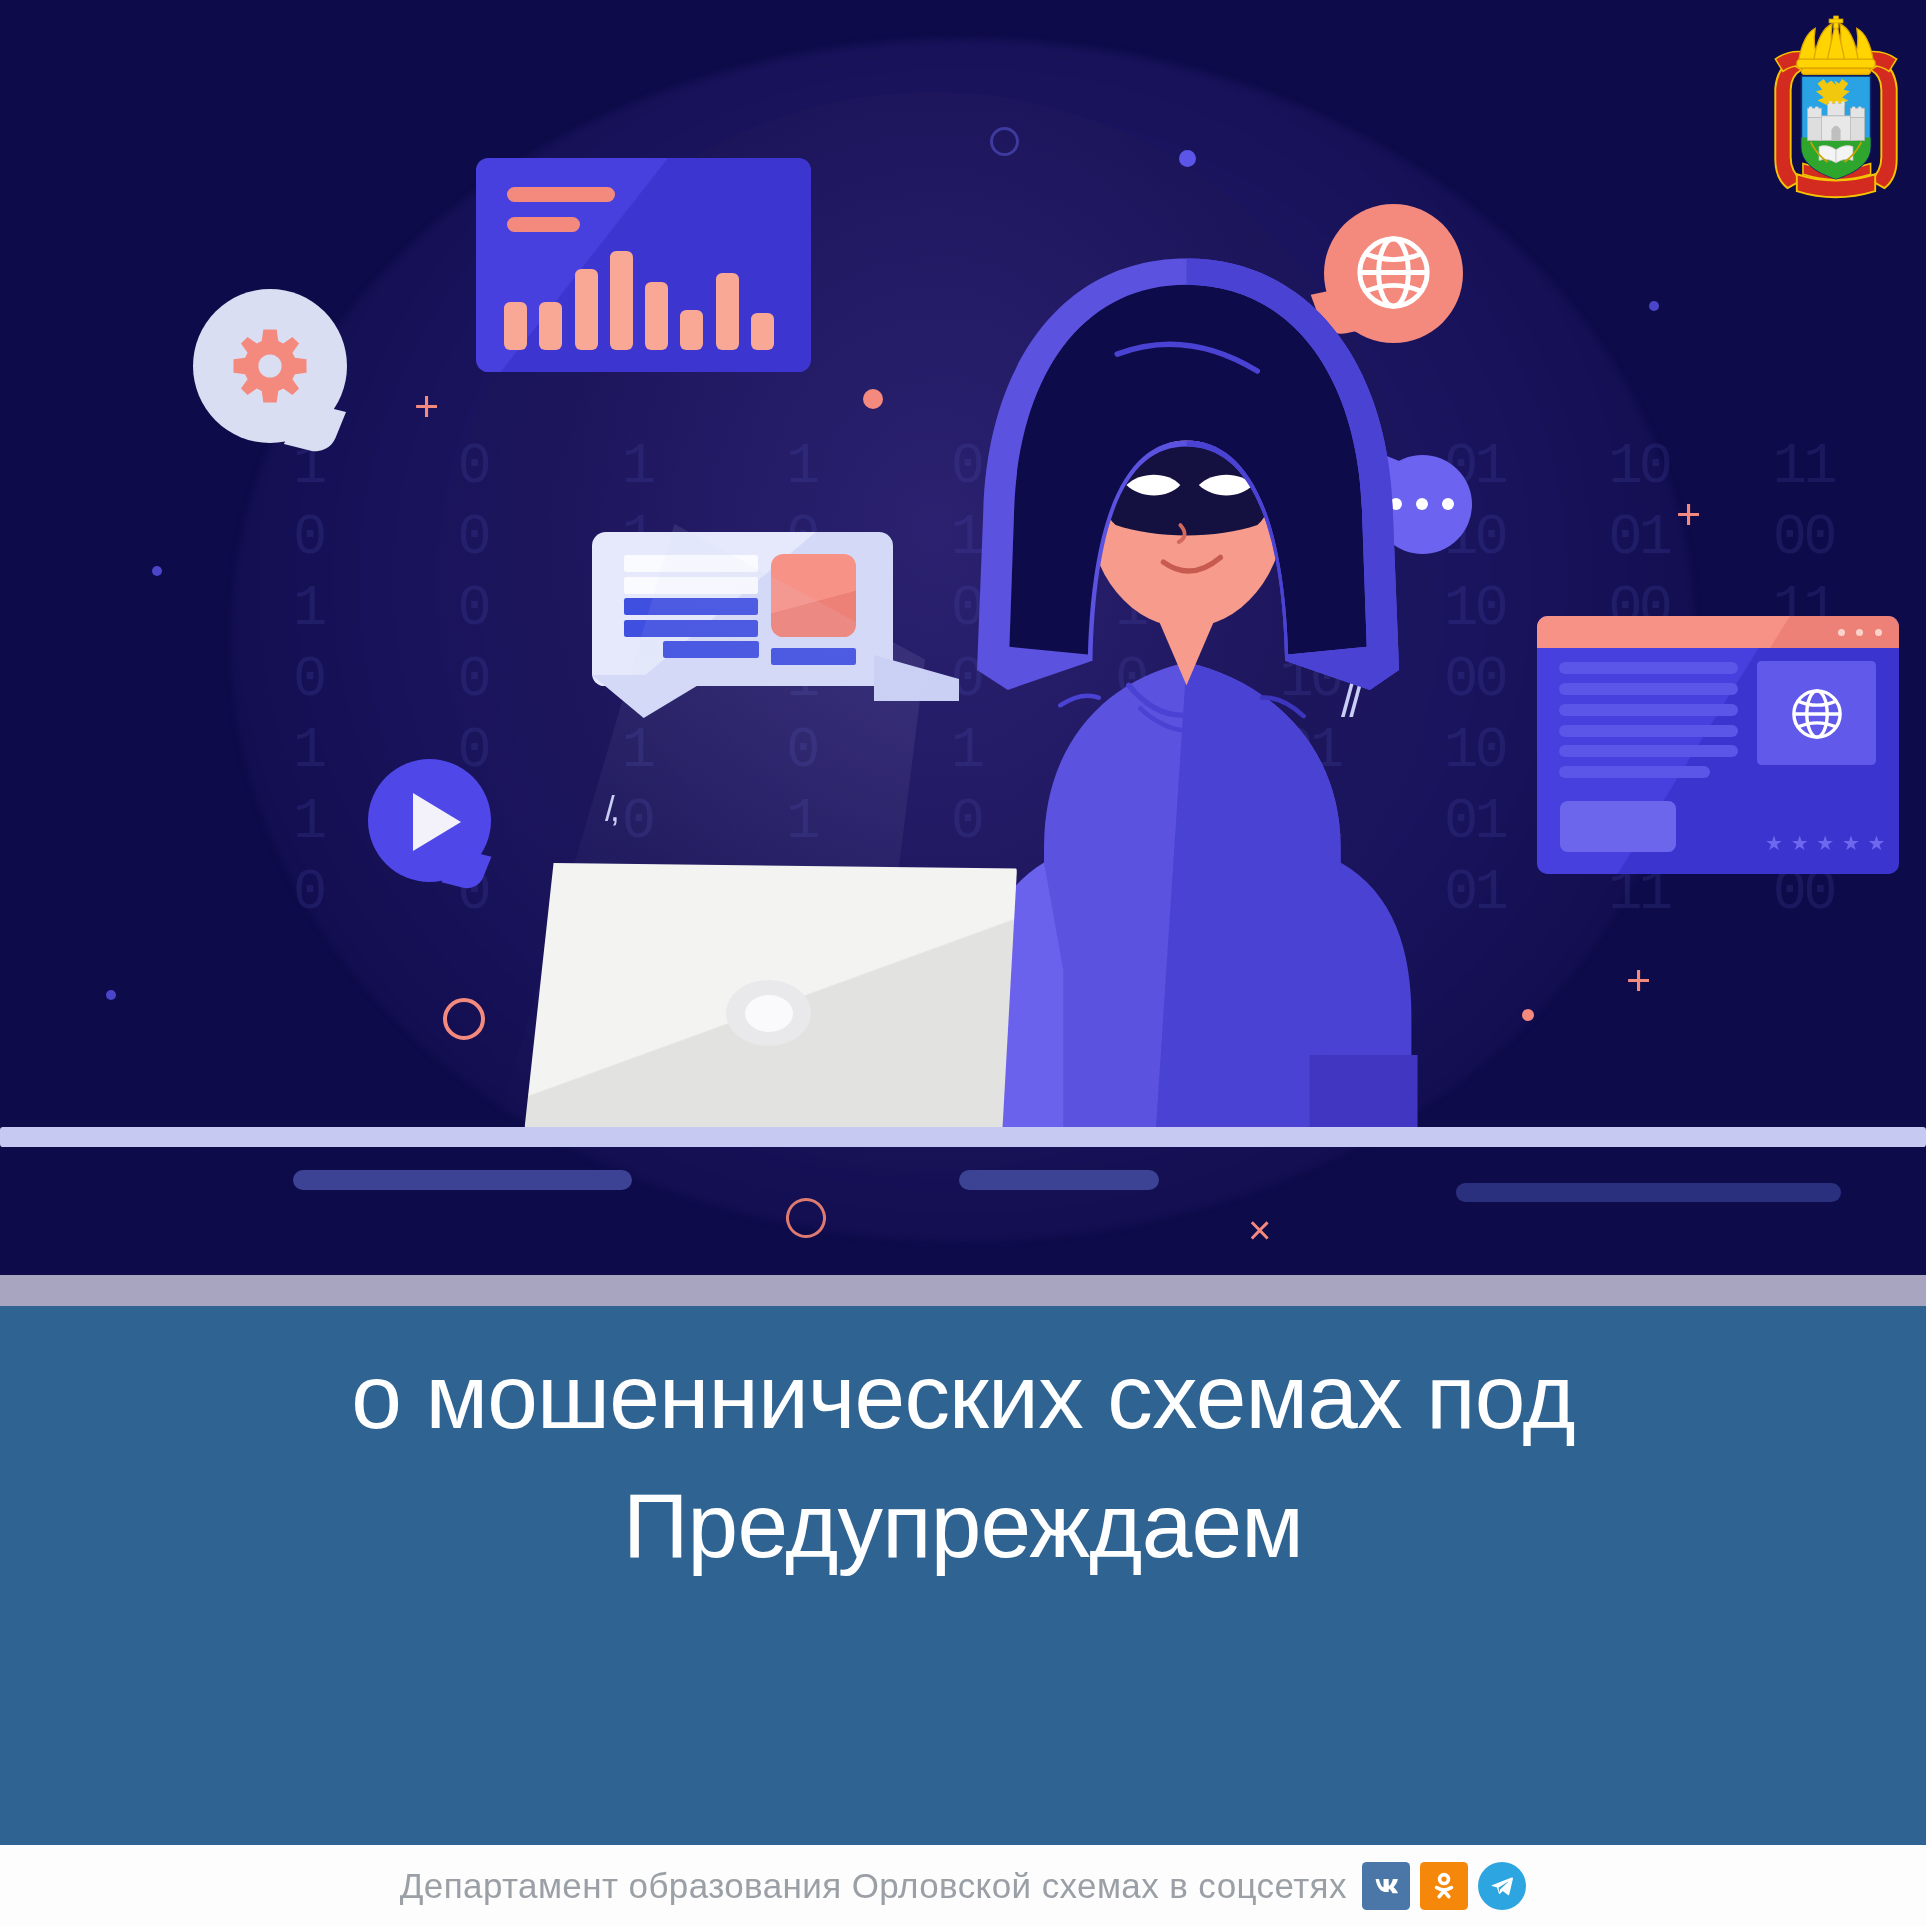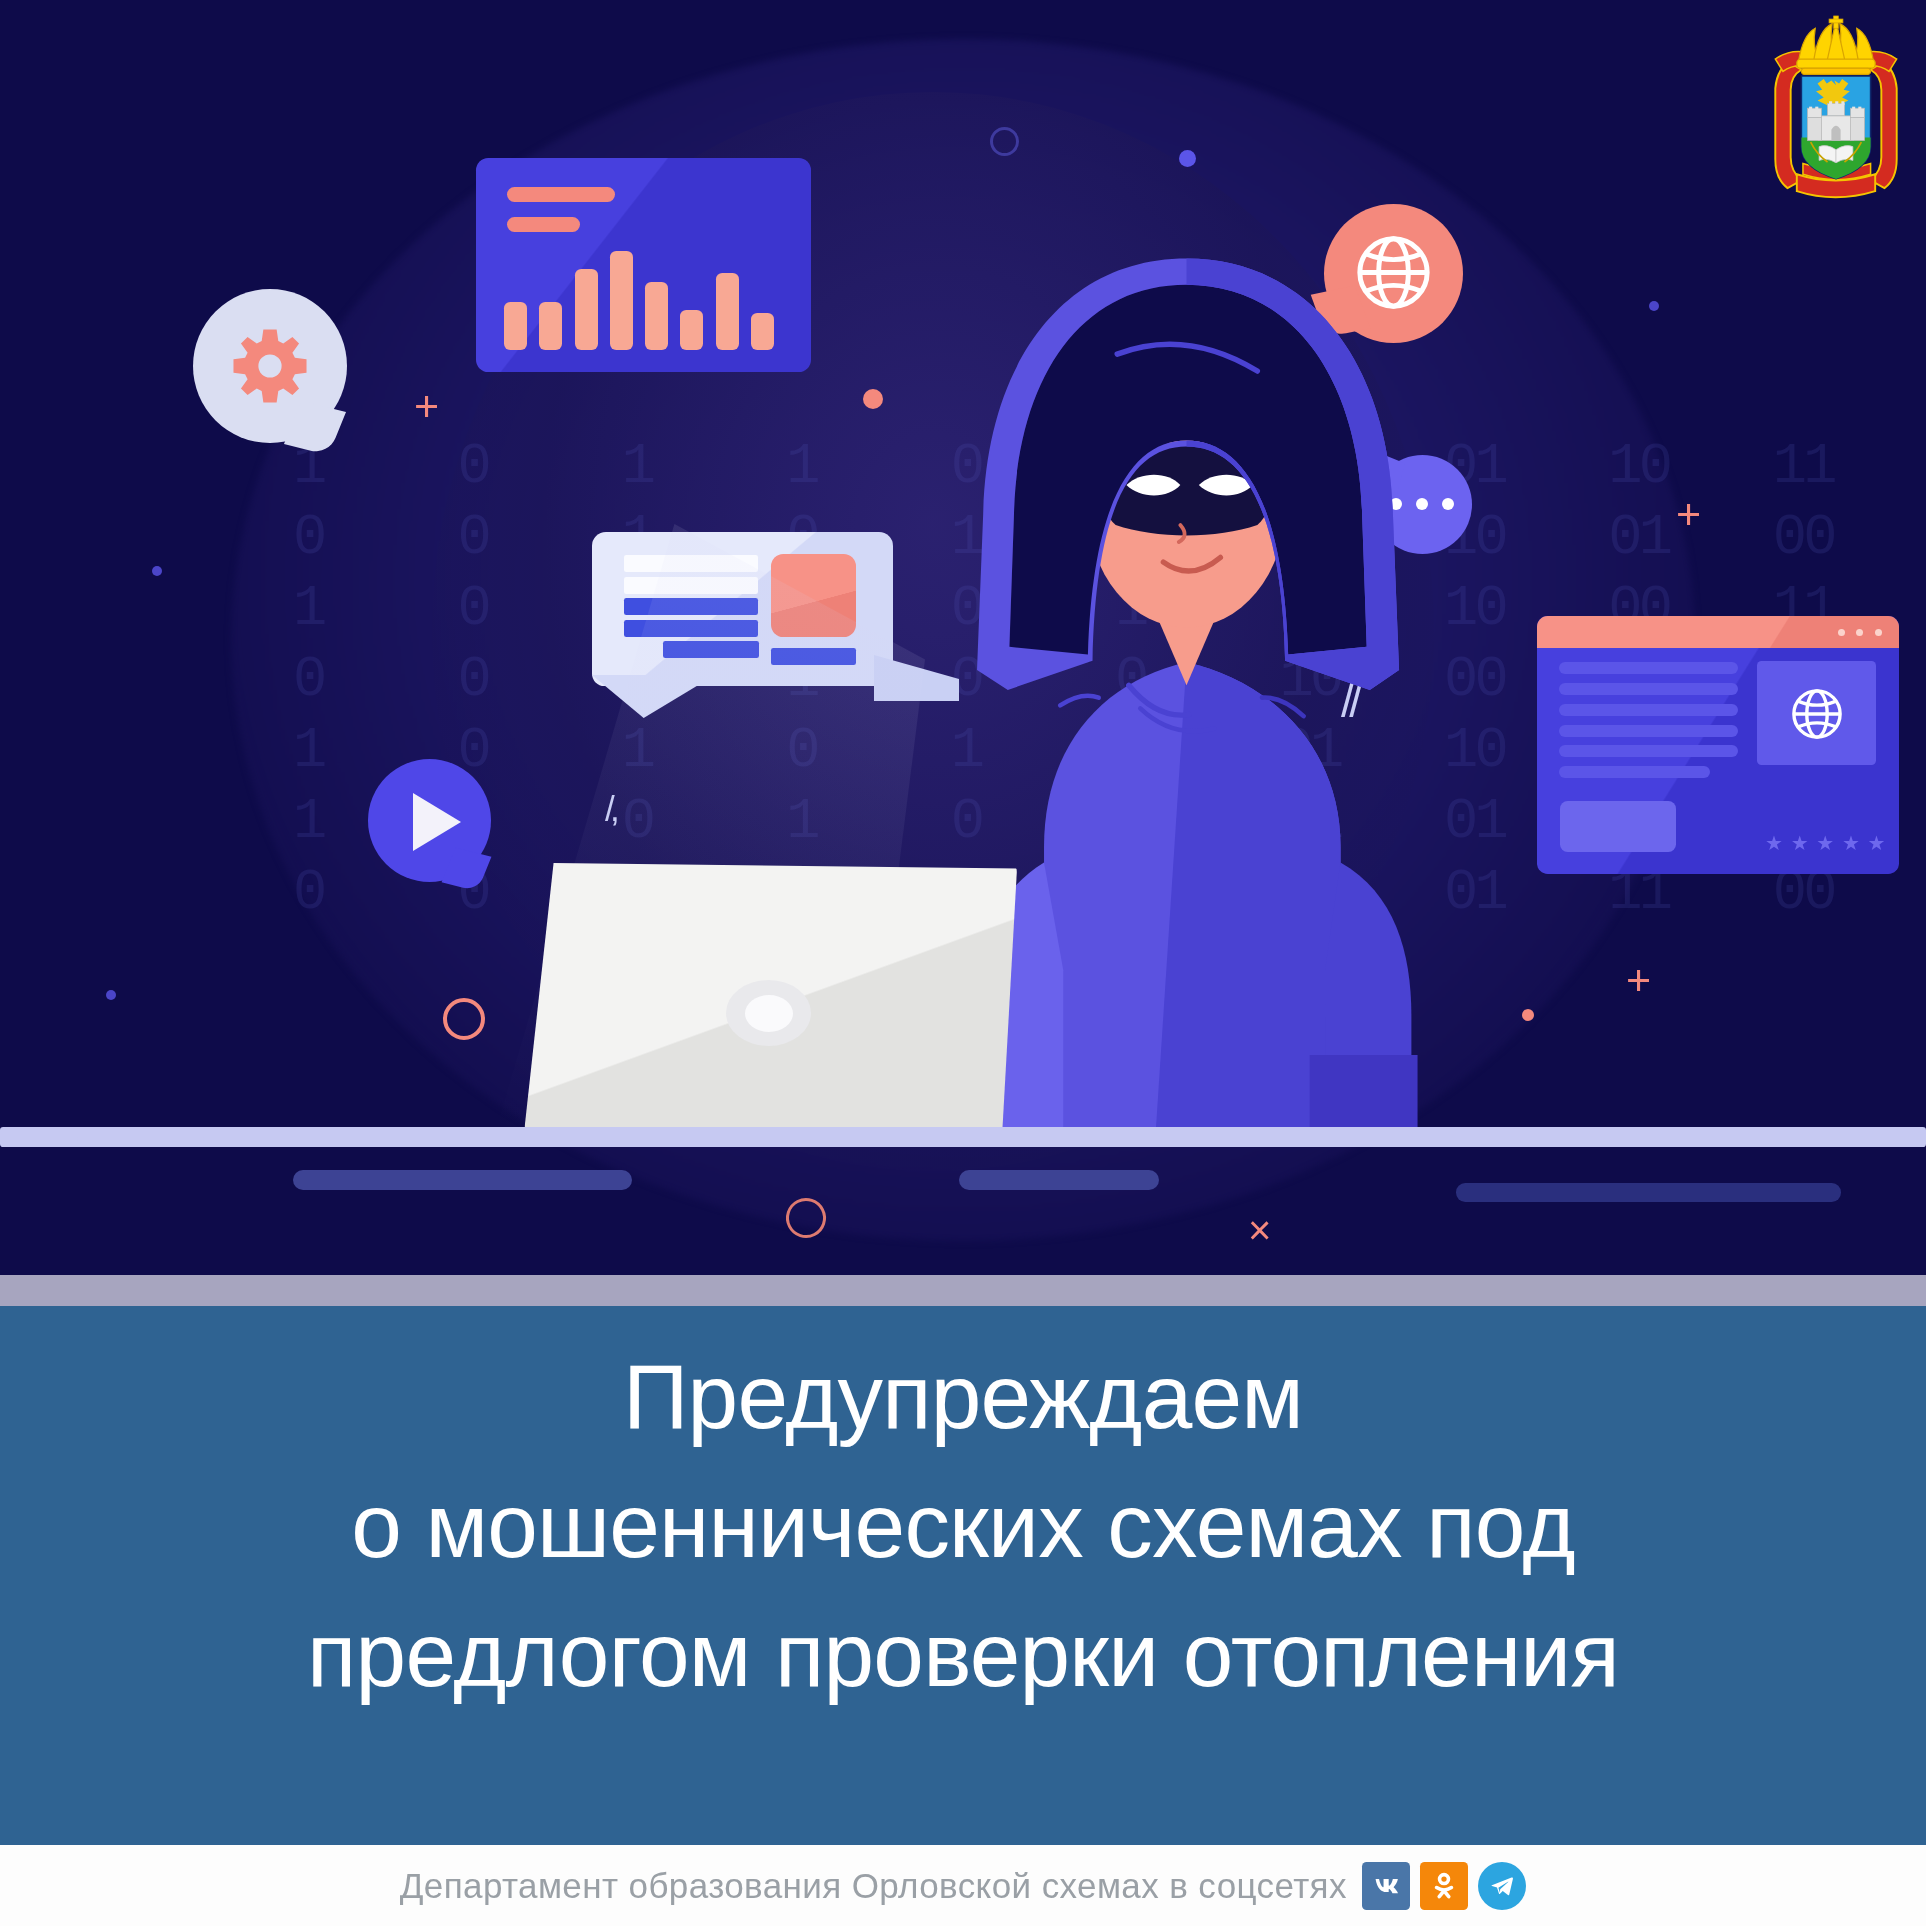--- a/index.html
+++ b/index.html
@@ -403,23 +403,22 @@
         </g>
       </g>
     </svg>
 
   </div>
 
   <div class="divider"></div>
 
   <div class="banner">
     <div class="inner">
+      <div class="title-l">о мошеннических схемах под</div>
       <div class="title-l">Предупреждаем</div>
-      <div class="title-l">о мошеннических схемах под</div>
-      <div class="title-l">предлогом проверки отопления</div>
     </div>
   </div>
 
   <div class="footer">
     <span class="ftxt">Департамент образования Орловской схемах в соцсетях</span>
     <span class="socials">
       <a class="si vk">
         <svg viewBox="0 0 32 32" width="35" height="35">
           <path fill="#fff" d="M4 10 h5.2 c.6 3.6 2.1 6.4 3.3 7.4 c.5 .4 .8 .3 .8-.5 V10 h4.7 v5.4 c0 .8 .3 1 .8 .6 c1.2-1 2.5-3.4 3-6 h4.6 c-.5 2.6-2 5.3-3.5 6.8 c-.5 .5-.5 .8 0 1.3 c1.3 1.2 2.8 3 3.6 4.9 h-5.1 c-.7-1.5-1.8-3-2.7-3.7 c-.5-.4-.7-.2-.7 .5 V22 h-2.3 c-4.4 0-8.3-3.6-9.7-12 Z"></path>
         </svg>

